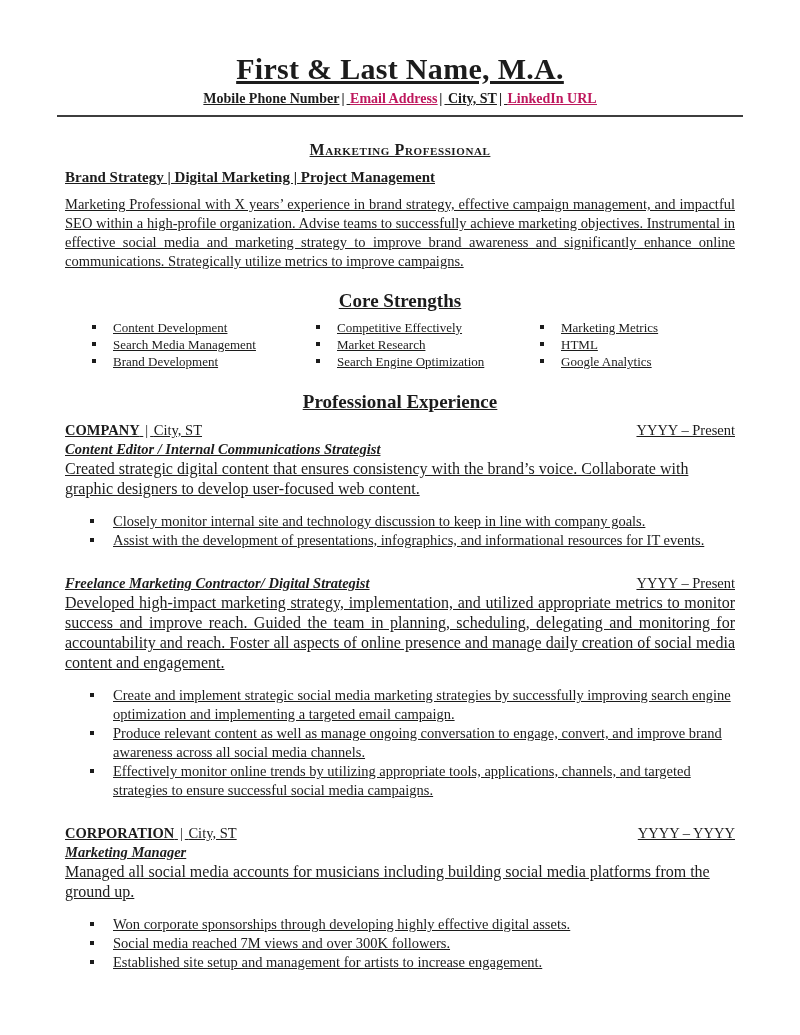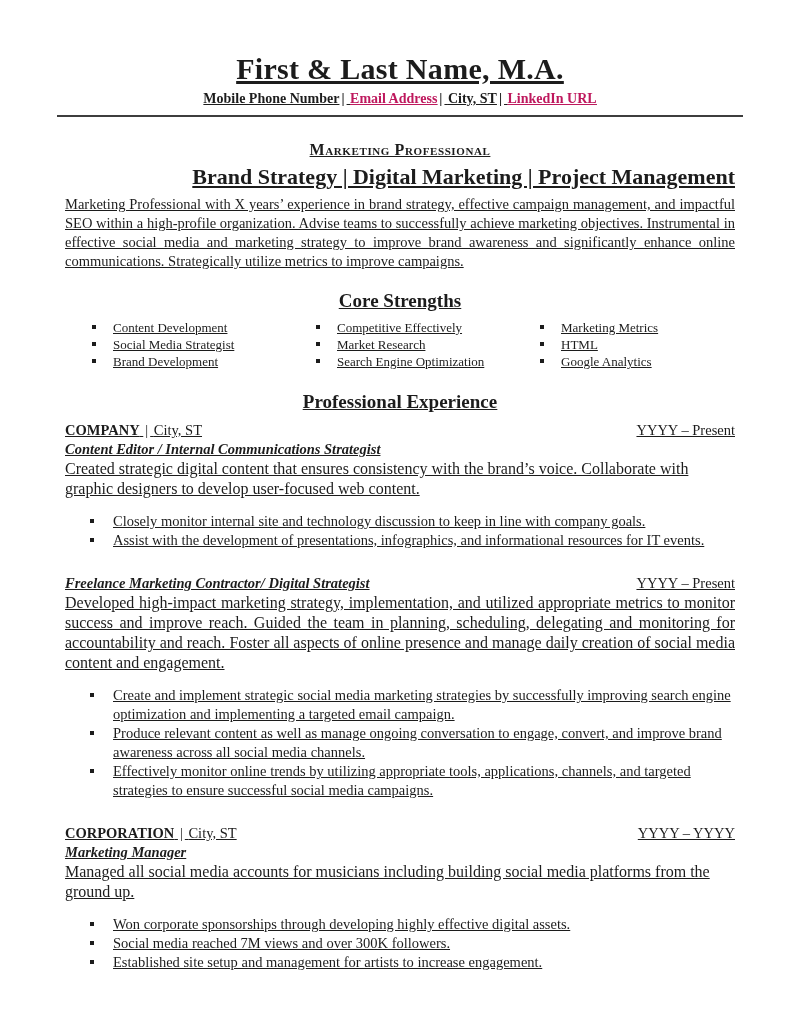--- a/index.html
+++ b/index.html
@@ -46,22 +46,22 @@
   .prof-title {
     text-align: center;
     font-size: 16px;
     font-weight: bold;
     font-variant: small-caps;
     letter-spacing: 0.6px;
     margin-top: 20px;
     line-height: 25px;
   }
   .prof-subtitle {
-    text-align: right;
-    font-size: 22px;
+    text-align: left;
+    font-size: 15px;
     font-weight: bold;
     margin-top: 5px;
     line-height: 20px;
   }
   p.body-par {
     font-size: 14.5px;
     line-height: 19px;
     margin: 8px 0 0 0;
   }
   .justify { text-align: justify; }
@@ -144,21 +144,21 @@
 
   <div class="prof-title">Marketing Professional</div>
   <div class="prof-subtitle">Brand Strategy | Digital Marketing | Project Management</div>
   <p class="body-par justify">Marketing Professional with X years’ experience in brand strategy, effective campaign management, and impactful SEO within a high-profile organization. Advise teams to successfully achieve marketing objectives. Instrumental in effective social media and marketing strategy to improve brand awareness and significantly enhance online communications. Strategically utilize metrics to improve campaigns.</p>
 
   <h2 class="section-heading">Core Strengths</h2>
   <div class="strengths">
     <div class="item"><span class="sq"></span><span>Content Development</span></div>
     <div class="item"><span class="sq"></span><span>Competitive Effectively</span></div>
     <div class="item"><span class="sq"></span><span>Marketing Metrics</span></div>
-    <div class="item"><span class="sq"></span><span>Social Media Strategist</span></div>
+    <div class="item"><span class="sq"></span><span>Search Media Management</span></div>
     <div class="item"><span class="sq"></span><span>Market Research</span></div>
     <div class="item"><span class="sq"></span><span>HTML</span></div>
     <div class="item"><span class="sq"></span><span>Brand Development</span></div>
     <div class="item"><span class="sq"></span><span>Search Engine Optimization</span></div>
     <div class="item"><span class="sq"></span><span>Google Analytics</span></div>
   </div>
 
   <h2 class="section-heading" style="margin-top:22px">Professional Experience</h2>
 
   <div class="job-head mt10">

